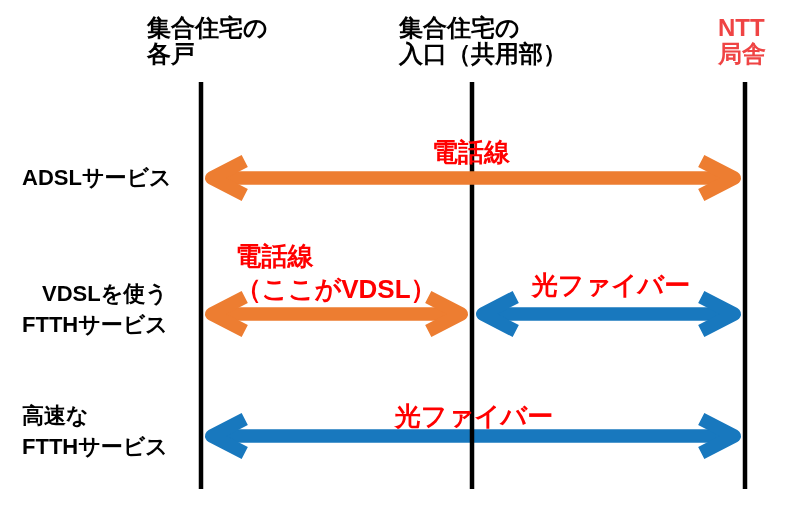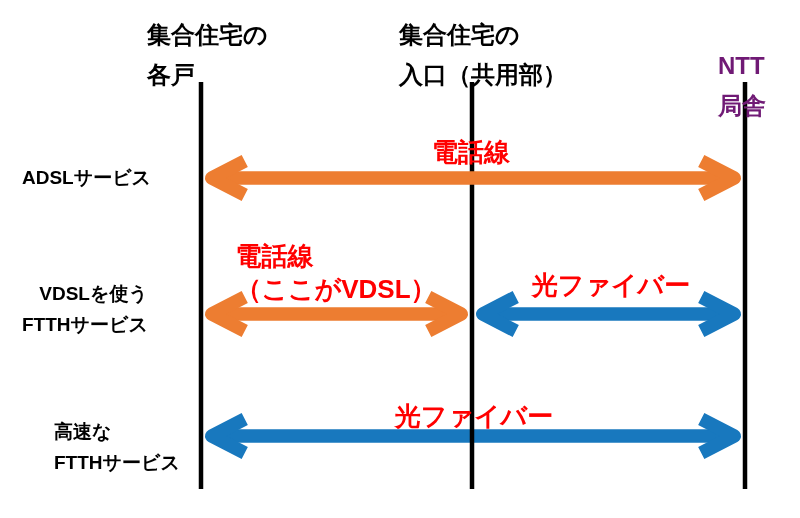--- a/index.html
+++ b/index.html
@@ -10,28 +10,28 @@
     overflow:hidden;
     font-family:"Liberation Sans","DejaVu Sans",sans-serif;
   }
   .stage svg{position:absolute;left:0;top:0;}
   .txt{
     position:absolute;
     white-space:pre-line;
     font-weight:700;
     color:#000;
   }
-  .hdr{font-size:24px;line-height:40px;}
+  .hdr{font-size:24px;line-height:26px;}
   .h1{left:147px;top:15px;}
   .h2{left:399px;top:15px;}
   .h3{left:718px;top:15px;}
-  .rowlbl{font-size:19px;line-height:31px;}
+  .rowlbl{font-size:22px;line-height:31px;}
   .rl1{left:22px;top:162px;}
   .rl2{left:22px;top:278px;}
-  .rl3{left:22px;top:416px;margin-left:32px;}
+  .rl3{left:22px;top:400px;}
   .arrlbl{
     font-size:26px;line-height:33px;
     transform:translateX(-50%);
   }
   .al1{left:471px;top:136px;}
   .al2{left:336px;top:240px;}
   .al3{left:611px;top:269px;}
   .al4{left:474px;top:400px;}
 </style>
 </head>
@@ -54,21 +54,21 @@
       <polyline points="428.25,297 461.25,314 428.25,331" fill="none" stroke="#ED7D31" stroke-width="13.5" stroke-linejoin="round" stroke-linecap="butt"></polyline>
       <line x1="482" y1="314" x2="735" y2="314" stroke="#1878BE" stroke-width="13.5"></line>
       <polyline points="515.75,297 482.75,314 515.75,331" fill="none" stroke="#1878BE" stroke-width="13.5" stroke-linejoin="round" stroke-linecap="butt"></polyline>
       <polyline points="701.25,297 734.25,314 701.25,331" fill="none" stroke="#1878BE" stroke-width="13.5" stroke-linejoin="round" stroke-linecap="butt"></polyline>
     </svg>
 
   <div class="txt hdr h1" style="color: rgb(0, 0, 0);">集合住宅の
 各戸</div>
   <div class="txt hdr h2" style="color: rgb(0, 0, 0);">集合住宅の
 入口（共用部）</div>
-  <div class="txt hdr h3" style="color: #701a75; margin-top: 31px;">NTT
+  <div class="txt hdr h3" style="color: #ef4444;">NTT
 局舎</div>
 
   <div class="txt rowlbl rl1" style="color: rgb(0, 0, 0);">ADSLサービス</div>
   <div class="txt rowlbl rl2" style="color: rgb(0, 0, 0); text-align: right;">VDSLを使う
 FTTHサービス</div>
   <div class="txt rowlbl rl3" style="color: rgb(0, 0, 0);">高速な
 FTTHサービス</div>
 
   <div class="txt arrlbl al1" style="color: rgb(255, 0, 0);">電話線</div>
   <div class="txt arrlbl al2" style="color: rgb(255, 0, 0);">電話線

